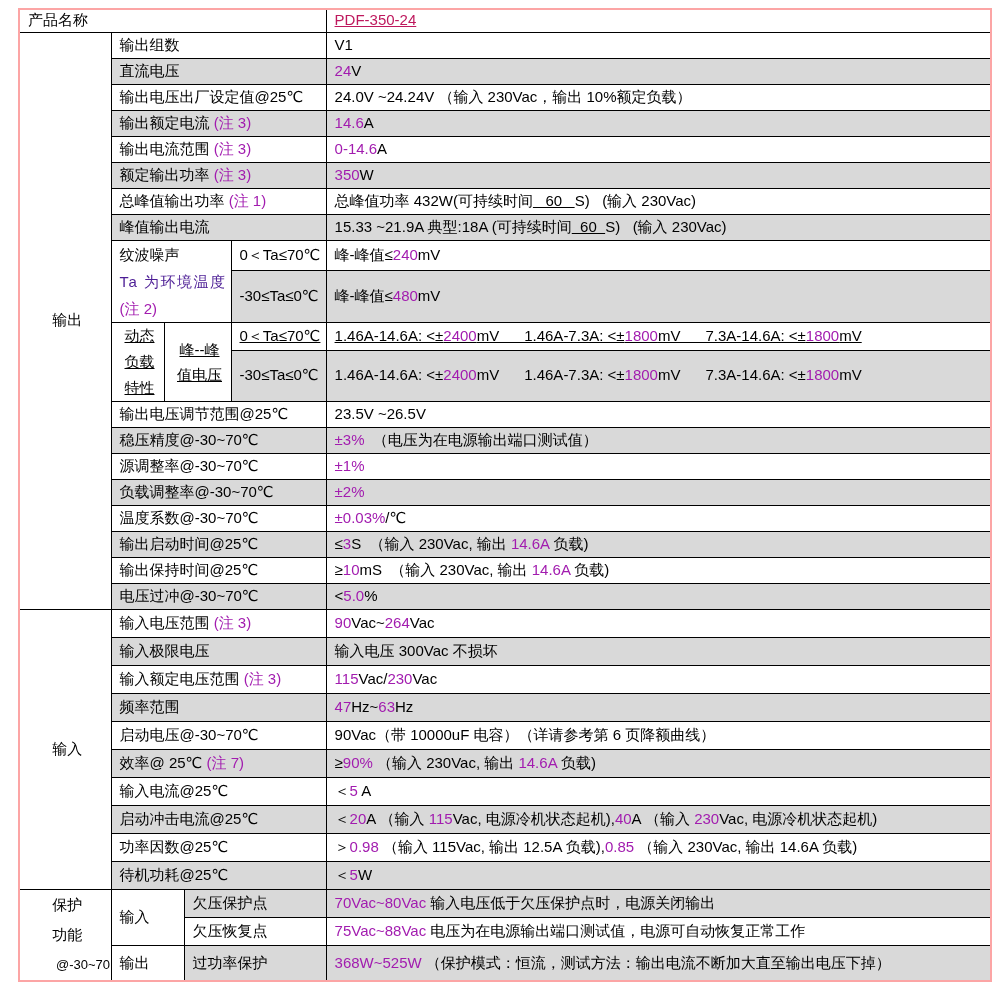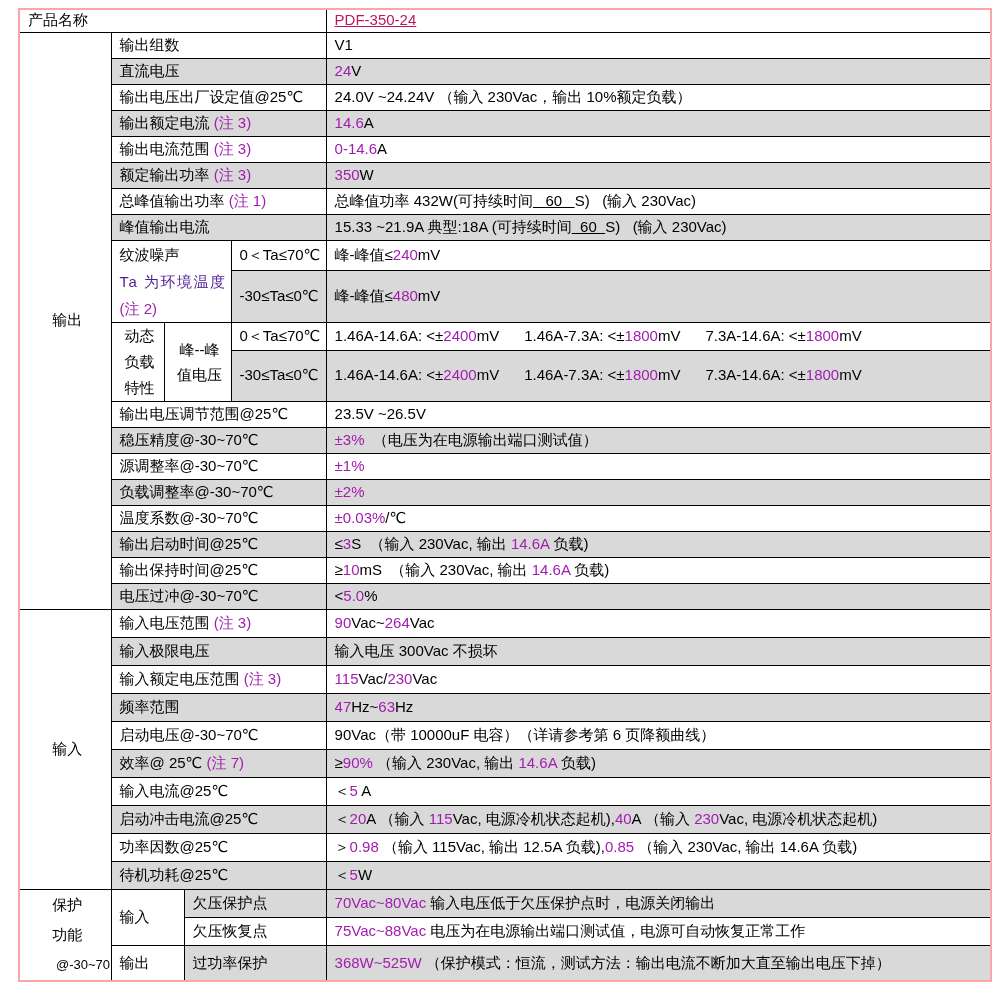--- a/index.html
+++ b/index.html
@@ -21,21 +21,21 @@
   .ul{text-decoration:underline;}
   .link{color:#be185d;text-decoration:underline;cursor:pointer;}
   .ripple-cell div{line-height:27px;}
   .dyn-cell{text-align:center;padding:0;}
   .dyn-cell div{line-height:26px;}
   .pp-cell{text-align:center;padding:0;font-size:14px;}
   .pp-cell div{line-height:25px;}
   .prot-sec div{line-height:30px;}
   .prot-temp{font-size:13px;margin-left:28px;}
   tr.h23{height:23px;} tr.h26{height:26px;} tr.h28{height:28px;} tr.h34{height:34px;}
-  tr.h35{height:25px;} tr.h39{height:26px;} tr.h43{height:43px;} tr.h45{height:45px;}
+  tr.h35{height:25px;text-decoration:underline;} tr.h39{height:26px;} tr.h43{height:43px;} tr.h45{height:45px;}
 </style>
 </head>
 <body>
 
 <div class="page">
 <table class="spec">
 <colgroup>
   <col style="width:92px">
         <col style="width:53px">
         <col style="width:20px">

